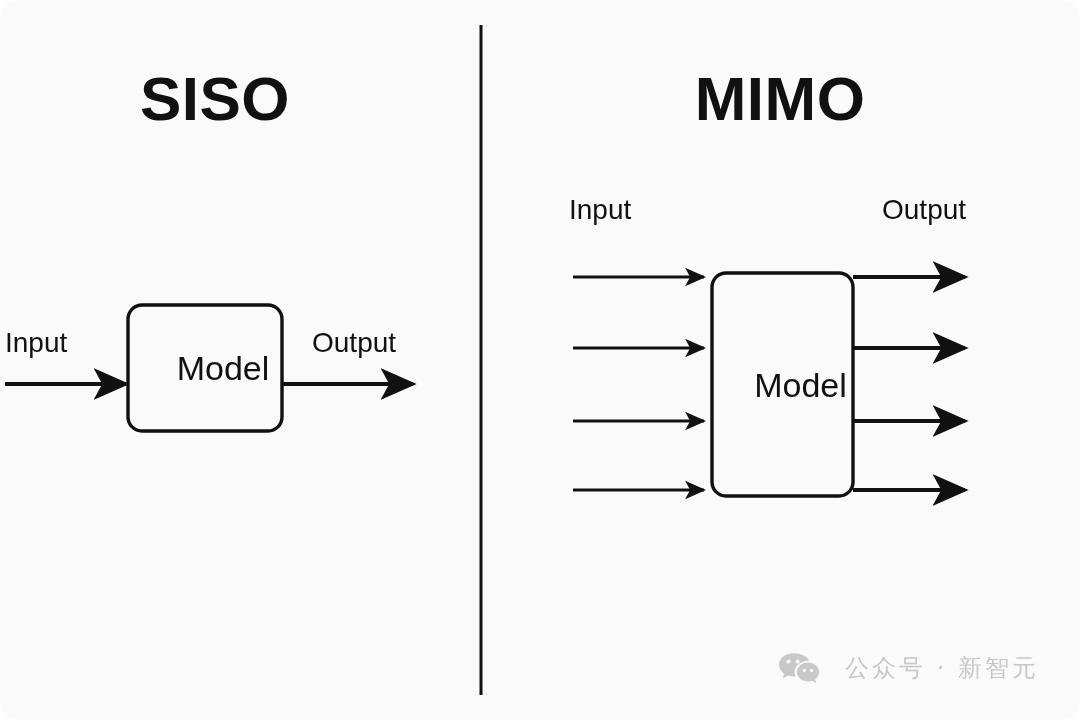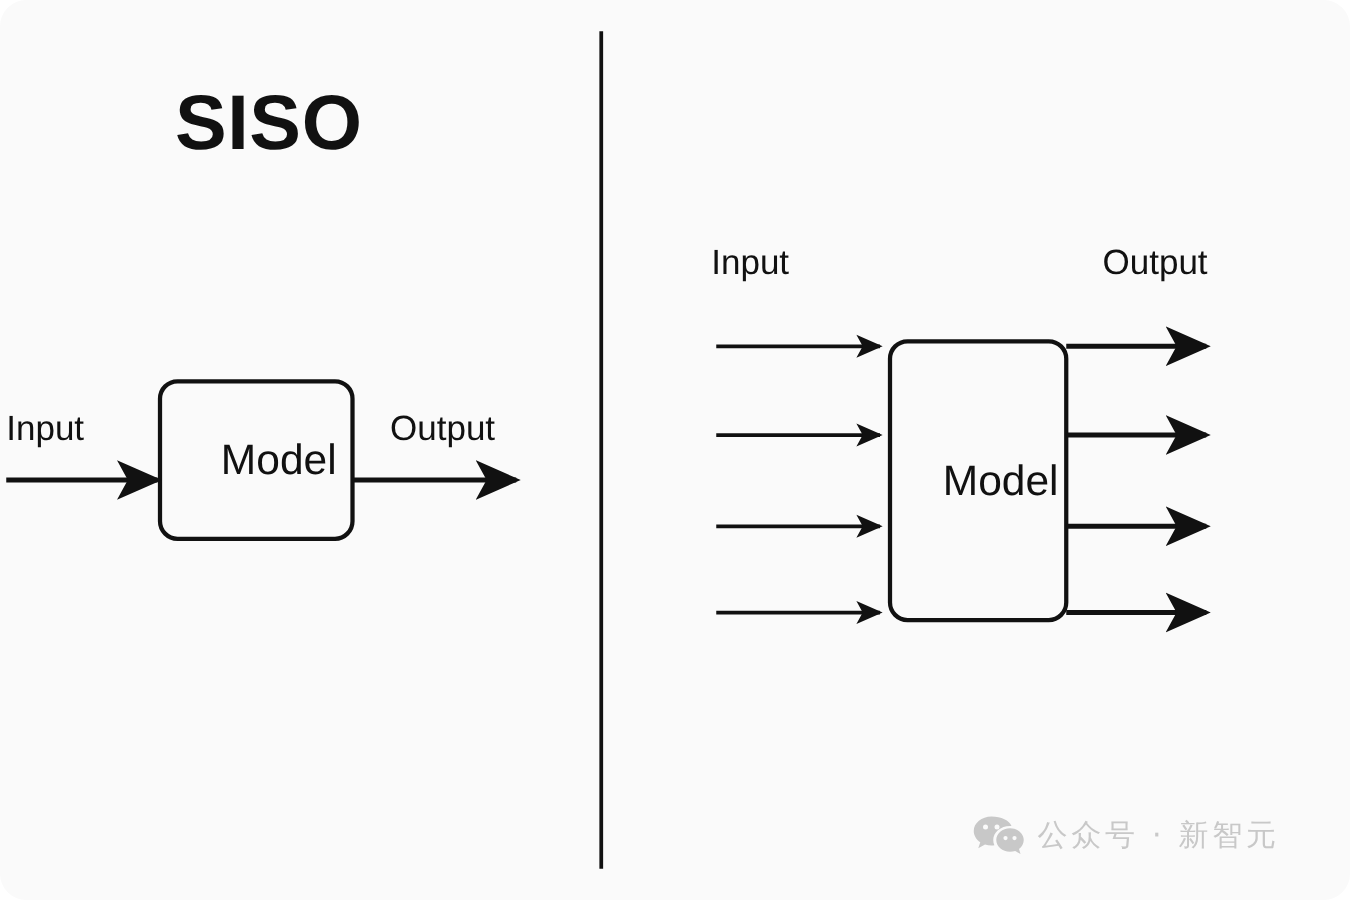--- a/index.html
+++ b/index.html
@@ -63,21 +63,21 @@
   }
   #siso-model-label { left: 128px; top: 351px; width: 154px; }
   #mimo-model-label { left: 712px; top: 368px; width: 141px; }
 
   .watermark {
     position: absolute;
     left: 778px;
     top: 652px;
     display: flex;
     align-items: flex-end;
-    gap: 10px;
+    gap: 25px;
   }
   .watermark-text {
     font-size: 24px;
     color: #c8c8c8;
     letter-spacing: 3px;
     white-space: nowrap;
     font-family: "DejaVu Sans", "Liberation Sans", sans-serif;
   }
   .wechat-icon { display: block; }
 </style>
@@ -112,20 +112,21 @@
     <line x1="573" y1="490" x2="704" y2="490" stroke="#111111" stroke-width="3" marker-end="url(#arrow-sm)"></line>
 
     <line x1="853" y1="277" x2="965" y2="277" stroke="#111111" stroke-width="4" marker-end="url(#arrow-lg)"></line>
     <line x1="853" y1="348" x2="965" y2="348" stroke="#111111" stroke-width="4" marker-end="url(#arrow-lg)"></line>
     <line x1="853" y1="421" x2="965" y2="421" stroke="#111111" stroke-width="4" marker-end="url(#arrow-lg)"></line>
     <line x1="853" y1="490" x2="965" y2="490" stroke="#111111" stroke-width="4" marker-end="url(#arrow-lg)"></line>
   </svg>
 
   <div class="title" id="title-siso">SISO</div>
 
+  <div class="title" id="title-mimo">MIMO</div>
 
   <div class="io-label" id="siso-input-label">Input</div>
 
   <div class="io-label" id="siso-output-label">Output</div>
 
   <div class="model-label" id="siso-model-label">Model</div>
 
   <div class="io-label" id="mimo-input-label">Input</div>
 
   <div class="io-label" id="mimo-output-label">Output</div>

